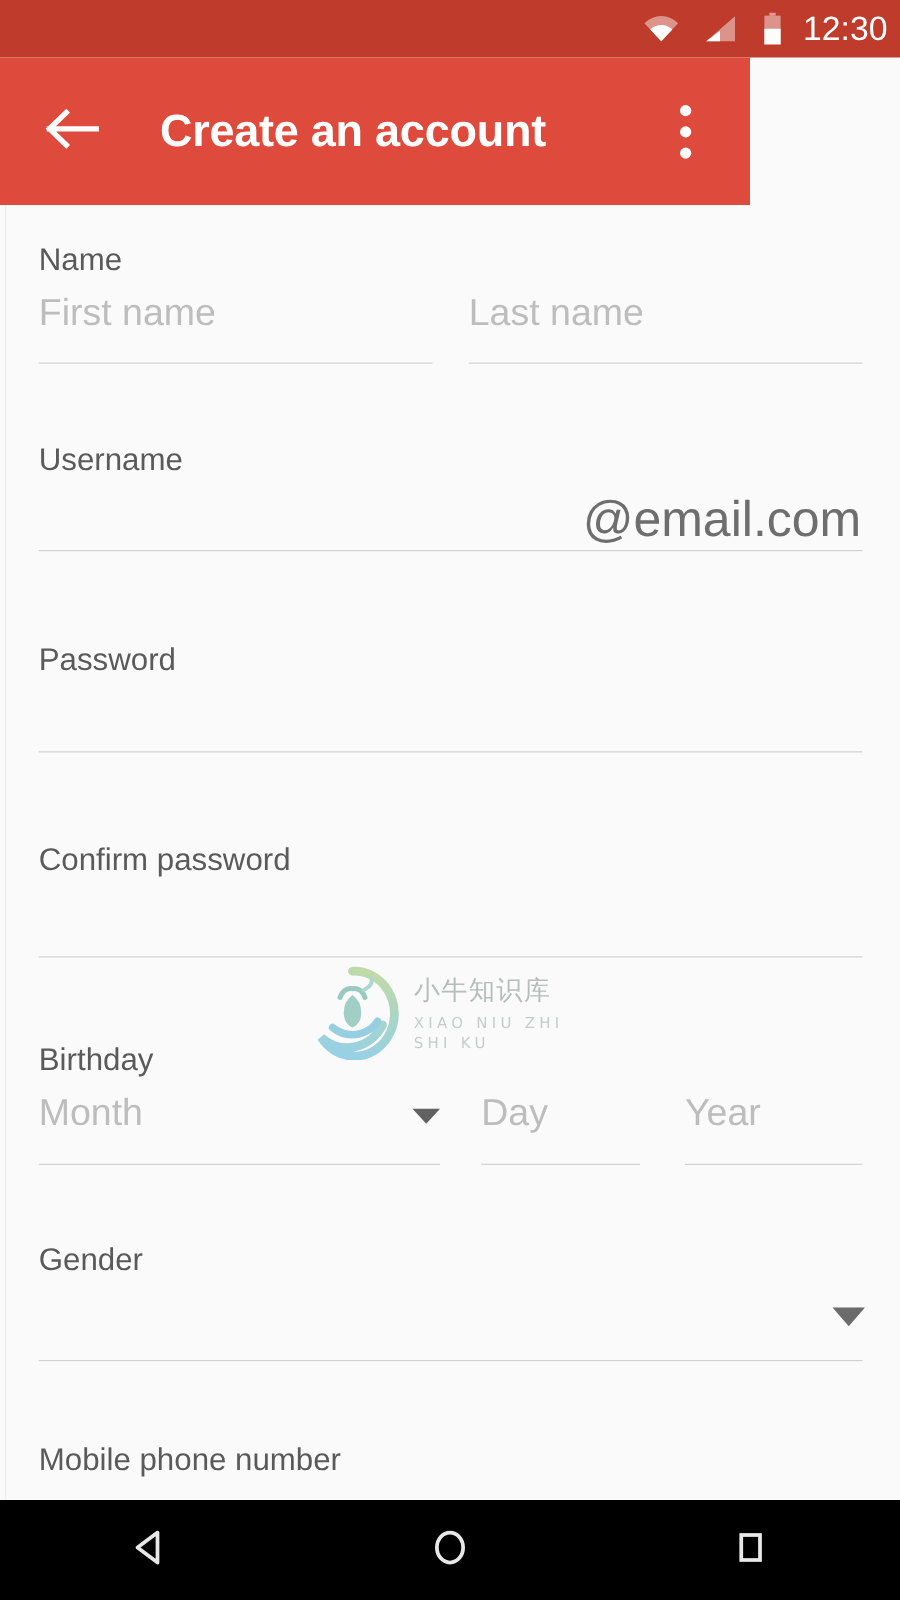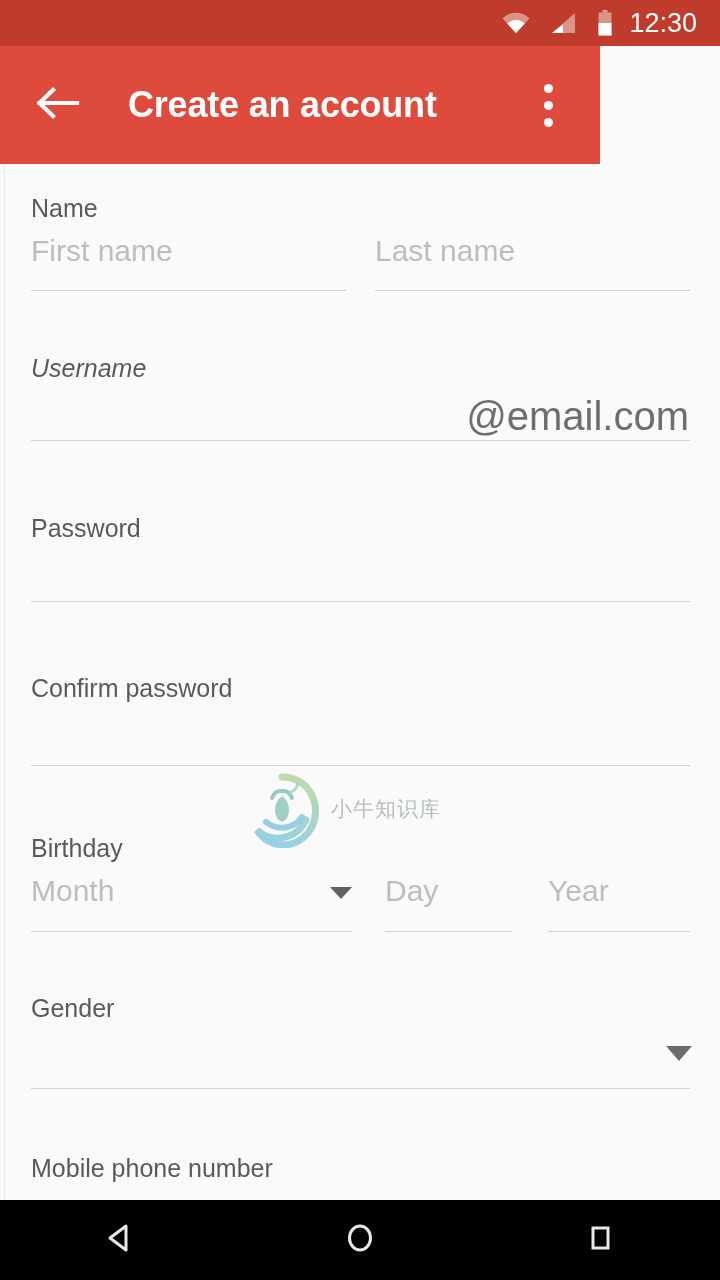--- a/index.html
+++ b/index.html
@@ -23,21 +23,21 @@
   
   #status-bar {
     position: absolute;
     top: 0; left: 0;
     width: 720px;
     height: 46px;
     background: #BF3B2B;
     display: flex;
     align-items: center;
     justify-content: flex-end;
-    padding-right: 23px;
+    padding-right: 10px;
   }
   .status-icon { display: inline-flex; align-items: center; justify-content: center; }
   #wifi-icon { margin-right: 18px; }
   #signal-icon { margin-right: 20px; }
   #battery-icon { margin-right: 16px; }
   #status-time {
     color: #FFFFFF;
     font-size: 27px;
     font-weight: 400;
     letter-spacing: 0px;
@@ -138,21 +138,21 @@
   
   #label-name      { left: 31px;  top: 30px; }
   #input-first-name-ph { left: 31px;  top: 70px; }
   #input-last-name-ph  { left: 375px; top: 70px; }
   #ul-first-name   { left: 31px;  top: 126px; width: 315px; }
   #ul-last-name    { left: 375px; top: 126px; width: 315px; }
   #hit-first-name  { left: 31px;  top: 60px; width: 315px; height: 66px; }
   #hit-last-name   { left: 375px; top: 60px; width: 315px; height: 66px; }
 
   
-  #label-username  { left: 31px; top: 190px; font-style: italic; }
+  #label-username  { left: 31px; top: 190px; }
   #value-username-domain { right: 31px; top: 230px; }
   #ul-username     { left: 31px; top: 276px; width: 659px; }
   #hit-username    { left: 31px; top: 216px; width: 659px; height: 60px; }
 
   
   #label-password  { left: 31px; top: 350px; }
   #ul-password     { left: 31px; top: 437px; width: 659px; }
   #hit-password    { left: 31px; top: 382px; width: 659px; height: 55px; }
 
   
@@ -332,20 +332,21 @@
           </defs>
           <path d="M39 7 A32 34 0 1 1 14 60 A32 34 0 0 0 63 50" fill="none" stroke="url(#wmGrad)" stroke-width="7" stroke-linecap="round"></path>
           <path d="M29 28 q3 -8 10 -7 q7 -1 10 7" fill="none" stroke="#5FAE9E" stroke-width="4" stroke-linecap="round"></path>
           <path d="M39 26 q-7 5 -7 14 q0 9 7 12 q7 -3 7 -12 q0 -9 -7 -14 Z" fill="#6BB5A6"></path>
           <path d="M23 52 q10 8 22 5 q10 -3 14 -10" fill="none" stroke="#59B4D4" stroke-width="6" stroke-linecap="round"></path>
           <path d="M48 22 q8 -4 6 -10" fill="none" stroke="#7FC3B0" stroke-width="3" stroke-linecap="round"></path>
         </svg>
       </span>
       <span id="watermark-text">
         <span id="watermark-cn">小牛知识库</span>
+        <span id="watermark-py">XIAO NIU ZHI SHI KU</span>
       </span>
     </div>
 
   </div>
 
   <div id="nav-bar">
     <div class="nav-button">
       <span>
         <svg width="36" height="36" viewBox="0 0 36 36">
           <path d="M24 6 L8 18 L24 30 Z" fill="none" stroke="#E8E8E8" stroke-width="3" stroke-linejoin="round"></path>

